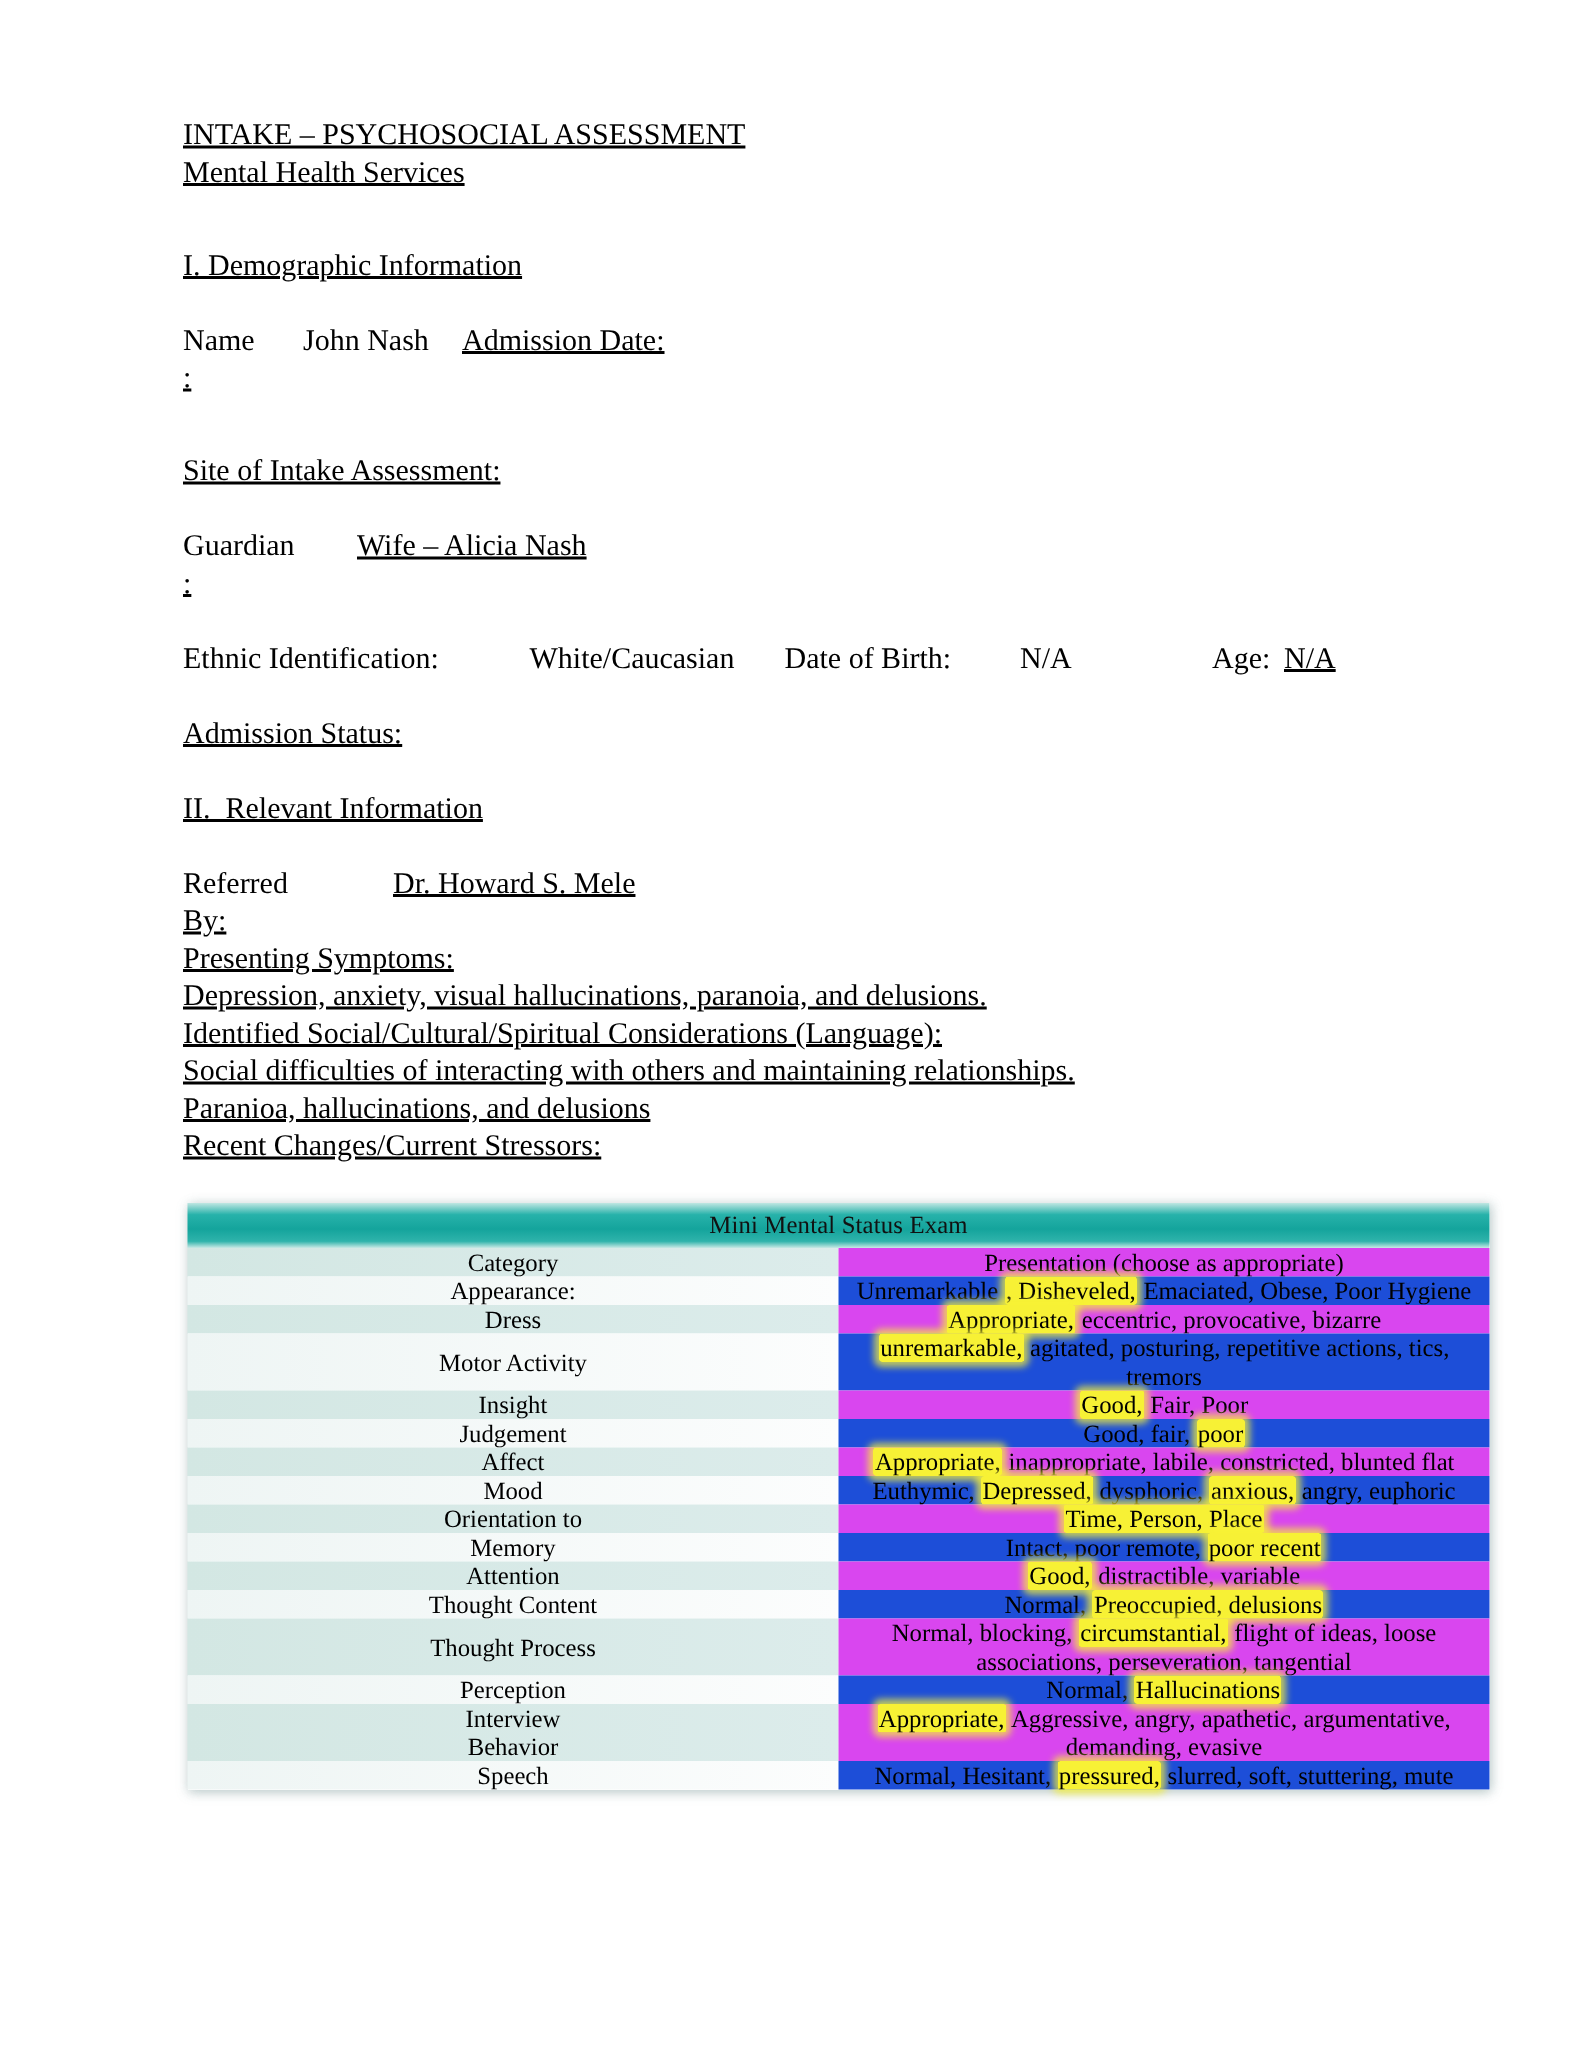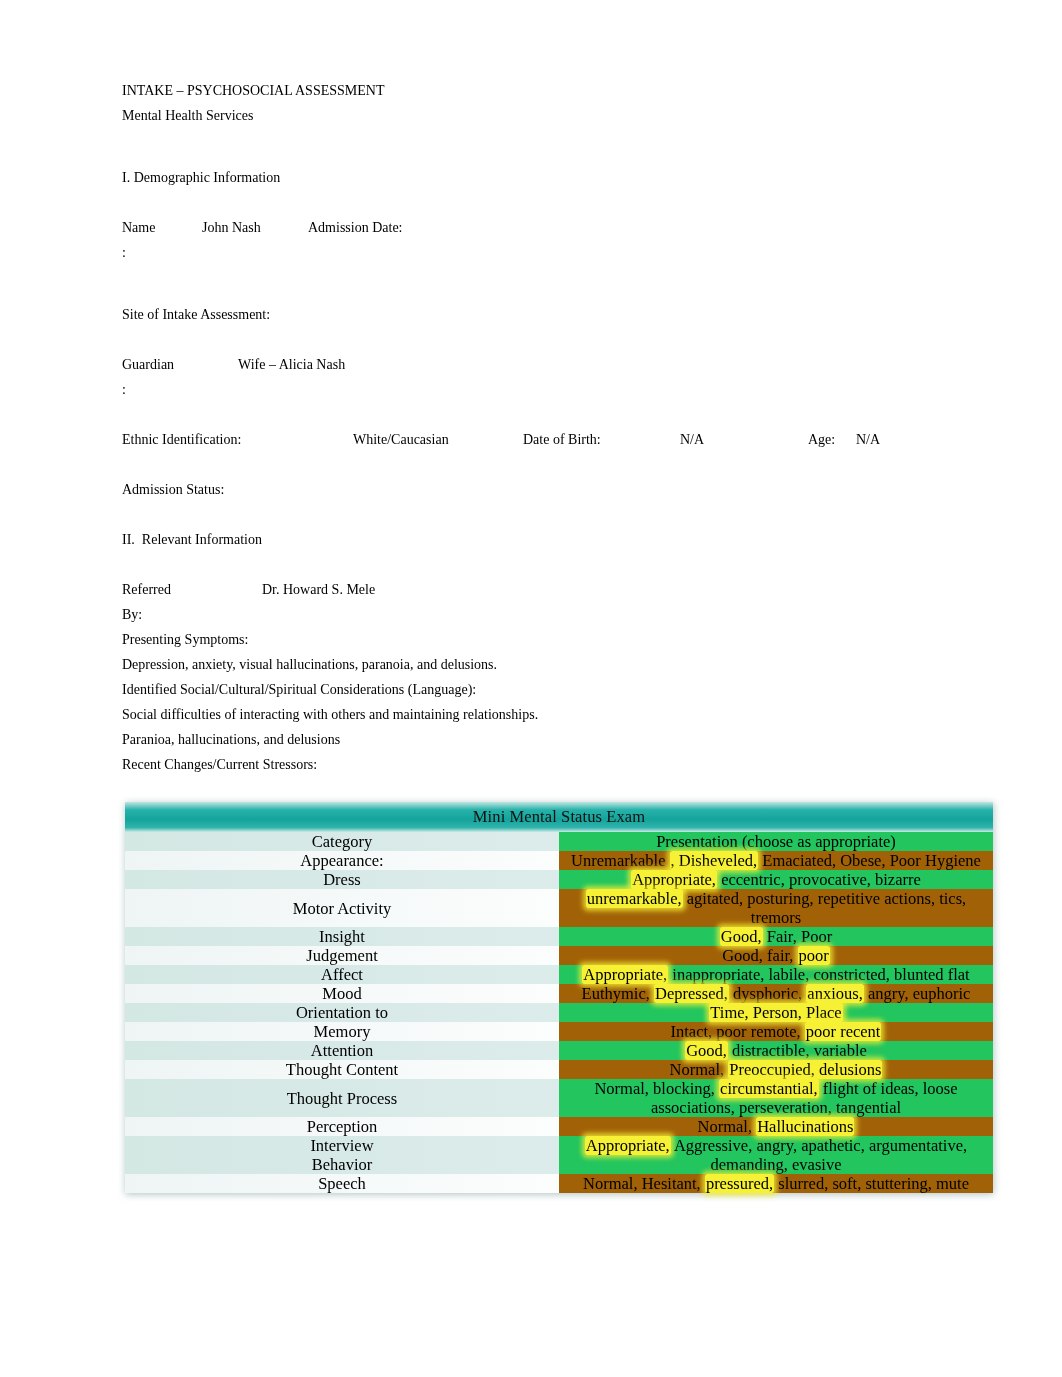--- a/index.html
+++ b/index.html
@@ -22,22 +22,23 @@
     width: 1062px;
     height: 1377px;
   }
 
   
   .doc {
     position: absolute;
     left: 122px;
     top: 78px;
     width: 880px;
-    font-size: 14px;
+    font-size: 20px;
     line-height: 25px;
+    text-decoration: underline;
   }
   .line { white-space: pre; }
   .blank { height: 25px; }
   .halfblank { height: 12px; }
 
   .sect-head { white-space: pre; }
 
   
   .t-name   { display:inline-block; width: 80px; }
   .t-val    { display:inline-block; width: 106px; }
@@ -91,23 +92,23 @@
   }
   td.pres {
     width: 710px;
     font-size: 16.5px;
     padding: 3px 10px 3px 6px;
     line-height: 19px;
     border-left: 1px solid rgba(170,200,198,0.55);
   }
   
   tr.r-odd  td.cat  { background: #dbebe8; }
-  tr.r-odd  td.pres { background: #22c55e; }
+  tr.r-odd  td.pres { background: #d946ef; }
   tr.r-even td.cat  { background: #fbfcfc; }
-  tr.r-even td.pres { background: #a16207; }
+  tr.r-even td.pres { background: #1d4ed8; }
   tr.r-odd  td.cat  { background: linear-gradient(to right,#d3e7e3,#dceceb); }
   tr.r-even td.cat  { background: linear-gradient(to right,#eef5f4,#fcfdfd); }
 
   .a-center { text-align: center; }
   .a-right  { text-align: right; }
   .a-left   { text-align: left; }
 
   mark.hl {
     background: #f7f135;
     color: #000000;

